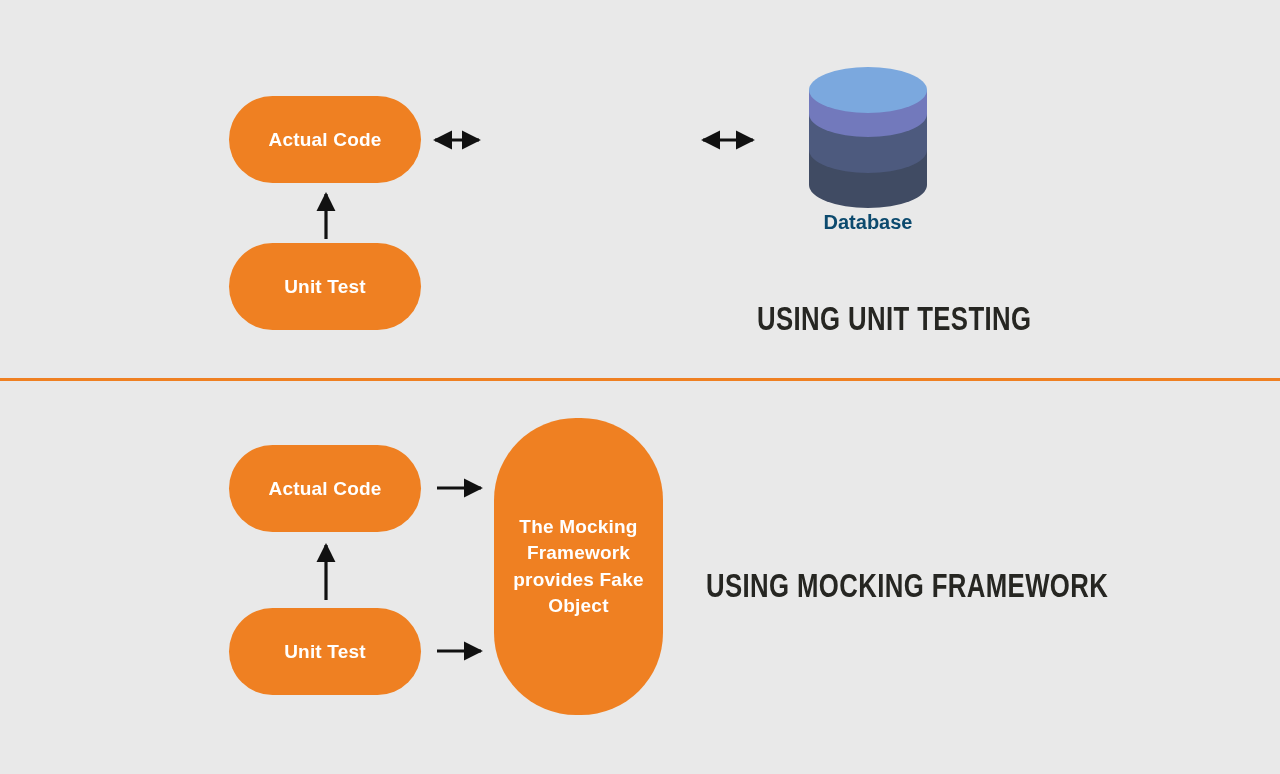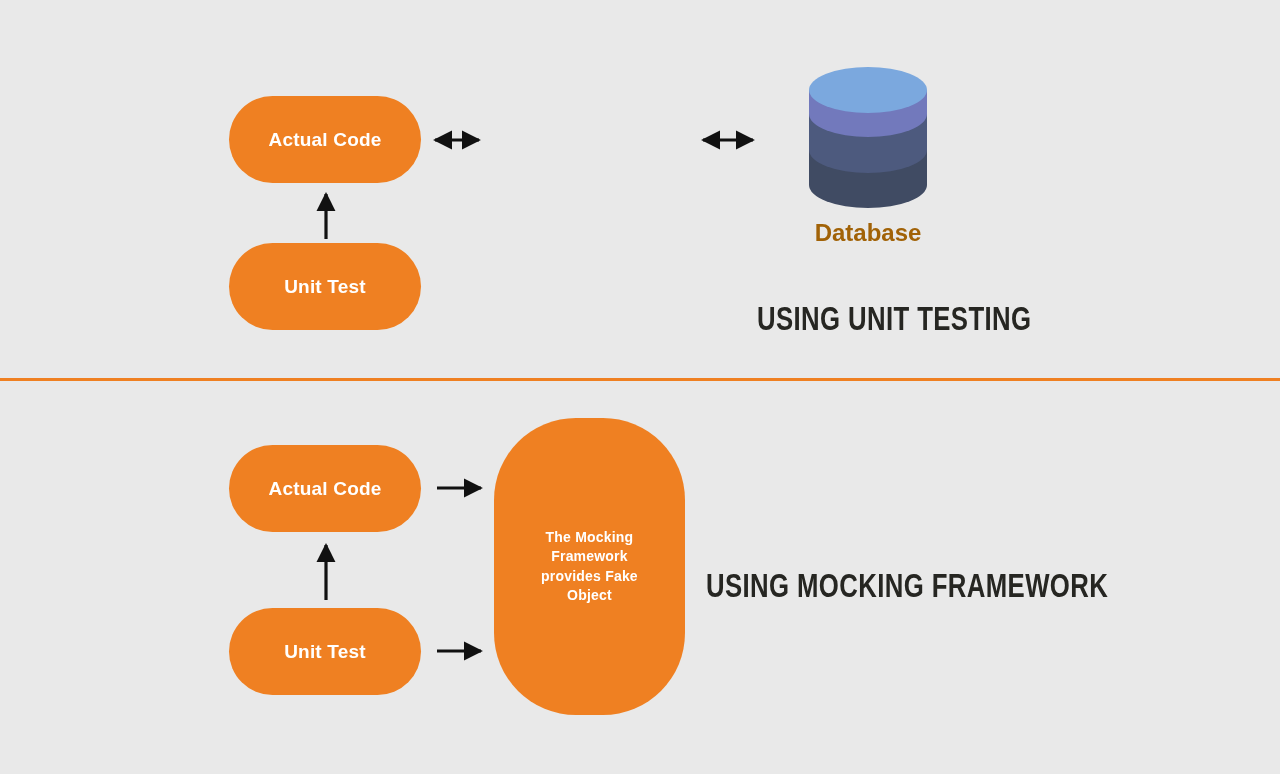--- a/index.html
+++ b/index.html
@@ -69,26 +69,25 @@
     position: absolute;
     left: 0;
     top: 0;
     width: 1280px;
     height: 774px;
     pointer-events: none;
   }
 
   .db-label {
     position: absolute;
-    color: #a16207;
+    color: #0c4a6e;
     font-weight: bold;
-    font-size: 24px;
+    font-size: 20px;
     white-space: nowrap;
     text-align: center;
-    margin-top: 8px;
   }
 </style>
 </head>
 <body>
 
 <div id="canvas">
 
   <div class="pill" style="left:229px; top:96px; width:192px; height:87px; font-size:19px;">
     <span class="pill-label">Actual Code</span>
   </div>
@@ -105,21 +104,21 @@
   <div class="divider" style="top:378px;"></div>
 
   <div class="pill" style="left:229px; top:445px; width:192px; height:87px; font-size:19px;">
     <span class="pill-label">Actual Code</span>
   </div>
 
   <div class="pill" style="left:229px; top:608px; width:192px; height:87px; font-size:19px;">
     <span class="pill-label">Unit Test</span>
   </div>
 
-  <div class="pill" style="left:494px; top:418px; width:191px; height:297px; border-radius:82px; font-size:14px; line-height:1.38;">
+  <div class="pill" style="left:494px; top:418px; width:169px; height:297px; border-radius:82px; font-size:19px; line-height:1.38;">
     <span class="pill-label">The Mocking
 Framework
 provides Fake
 Object</span>
   </div>
 
   <div class="section-title" style="left:706px; top:567px;">USING MOCKING FRAMEWORK</div>
 
   <svg class="overlay" viewBox="0 0 1280 774">
     <defs>

